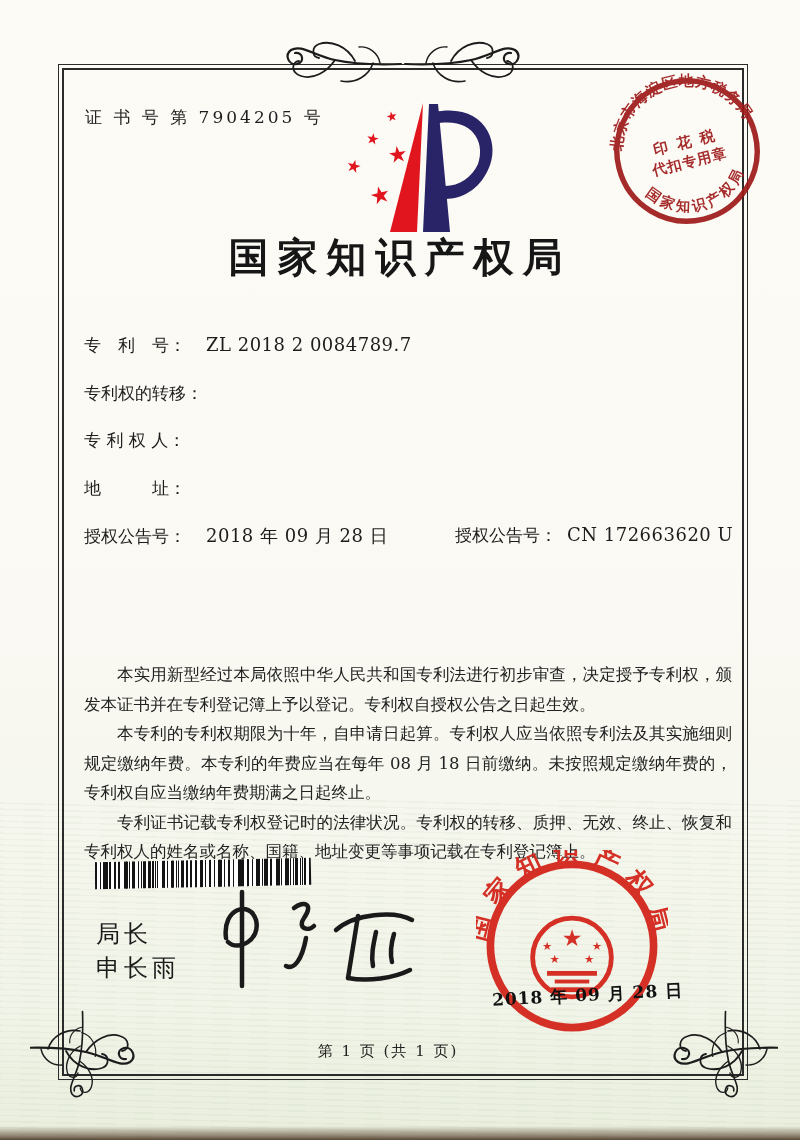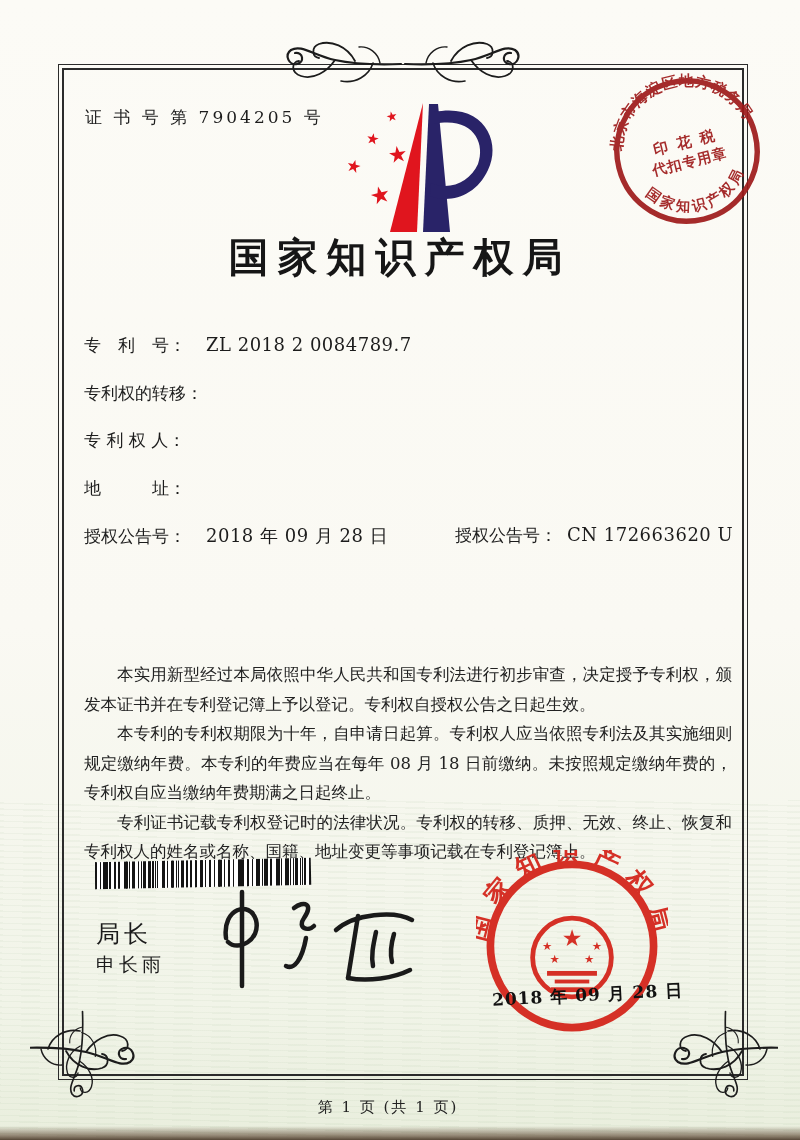--- a/index.html
+++ b/index.html
@@ -73,32 +73,32 @@
   .barcode{
     position:absolute;left:95px;top:860px;width:216px;height:27px;
     transform:rotate(-1.2deg);
     background-color:#fff;
     background-image:
       repeating-linear-gradient(90deg,#141414 0 2px,transparent 2px 5px,#141414 5px 6px,transparent 6px 10px,#141414 10px 13px,transparent 13px 15px,#141414 15px 16px,transparent 16px 19px),
       repeating-linear-gradient(90deg,#141414 0 1px,transparent 1px 8px,#141414 8px 10px,transparent 10px 14px,#141414 14px 15px,transparent 15px 23px);
   }
 
   .sig-title{position:absolute;left:96px;top:918px;font-size:24px;letter-spacing:4px;color:#1b1b1b;}
-  .sig-name{position:absolute;left:96px;top:952px;font-size:19px;letter-spacing:4px;color:#1b1b1b;}
+  .sig-name{position:absolute;left:96px;top:952px;font-size:24px;letter-spacing:4px;color:#1b1b1b;}
   .sig-script{position:absolute;left:198px;top:886px;width:262px;height:116px;}
 
   .seal{position:absolute;left:476px;top:850px;width:192px;height:192px;opacity:.95;}
   .seal-date{
     position:absolute;left:492px;top:984px;width:180px;
     font-size:17px;font-weight:700;color:#111;letter-spacing:1px;
     transform:rotate(-3deg);white-space:nowrap;
   }
 
   .page-footer{
-    position:absolute;left:0;right:24px;top:1098px;text-align:center;
+    position:absolute;left:0;right:24px;top:1042px;text-align:center;
     font-size:15px;color:#222;letter-spacing:2px;
   }
 </style>
 </head>
 <body>
 
 <div class="paper">
   <div class="guilloche"></div>
 
   <svg width="0" height="0" style="position:absolute">

